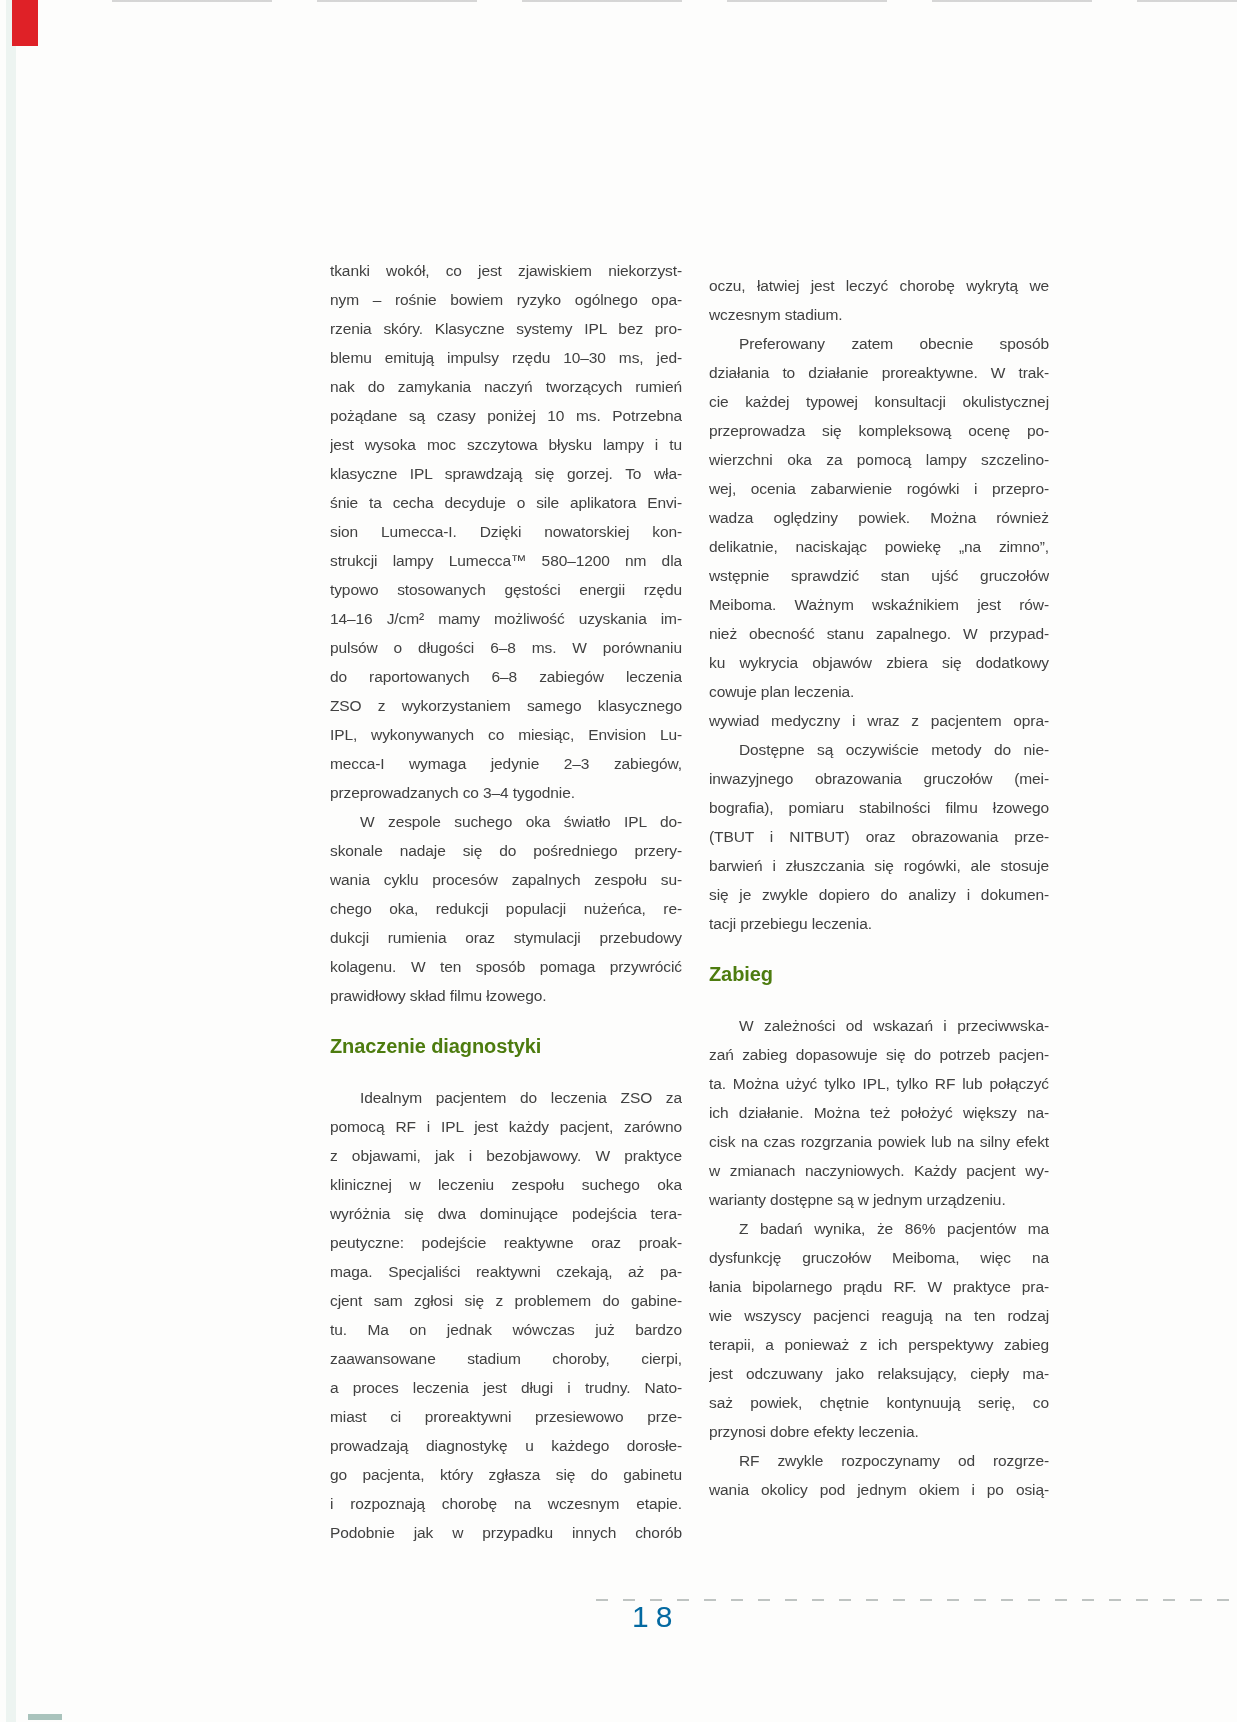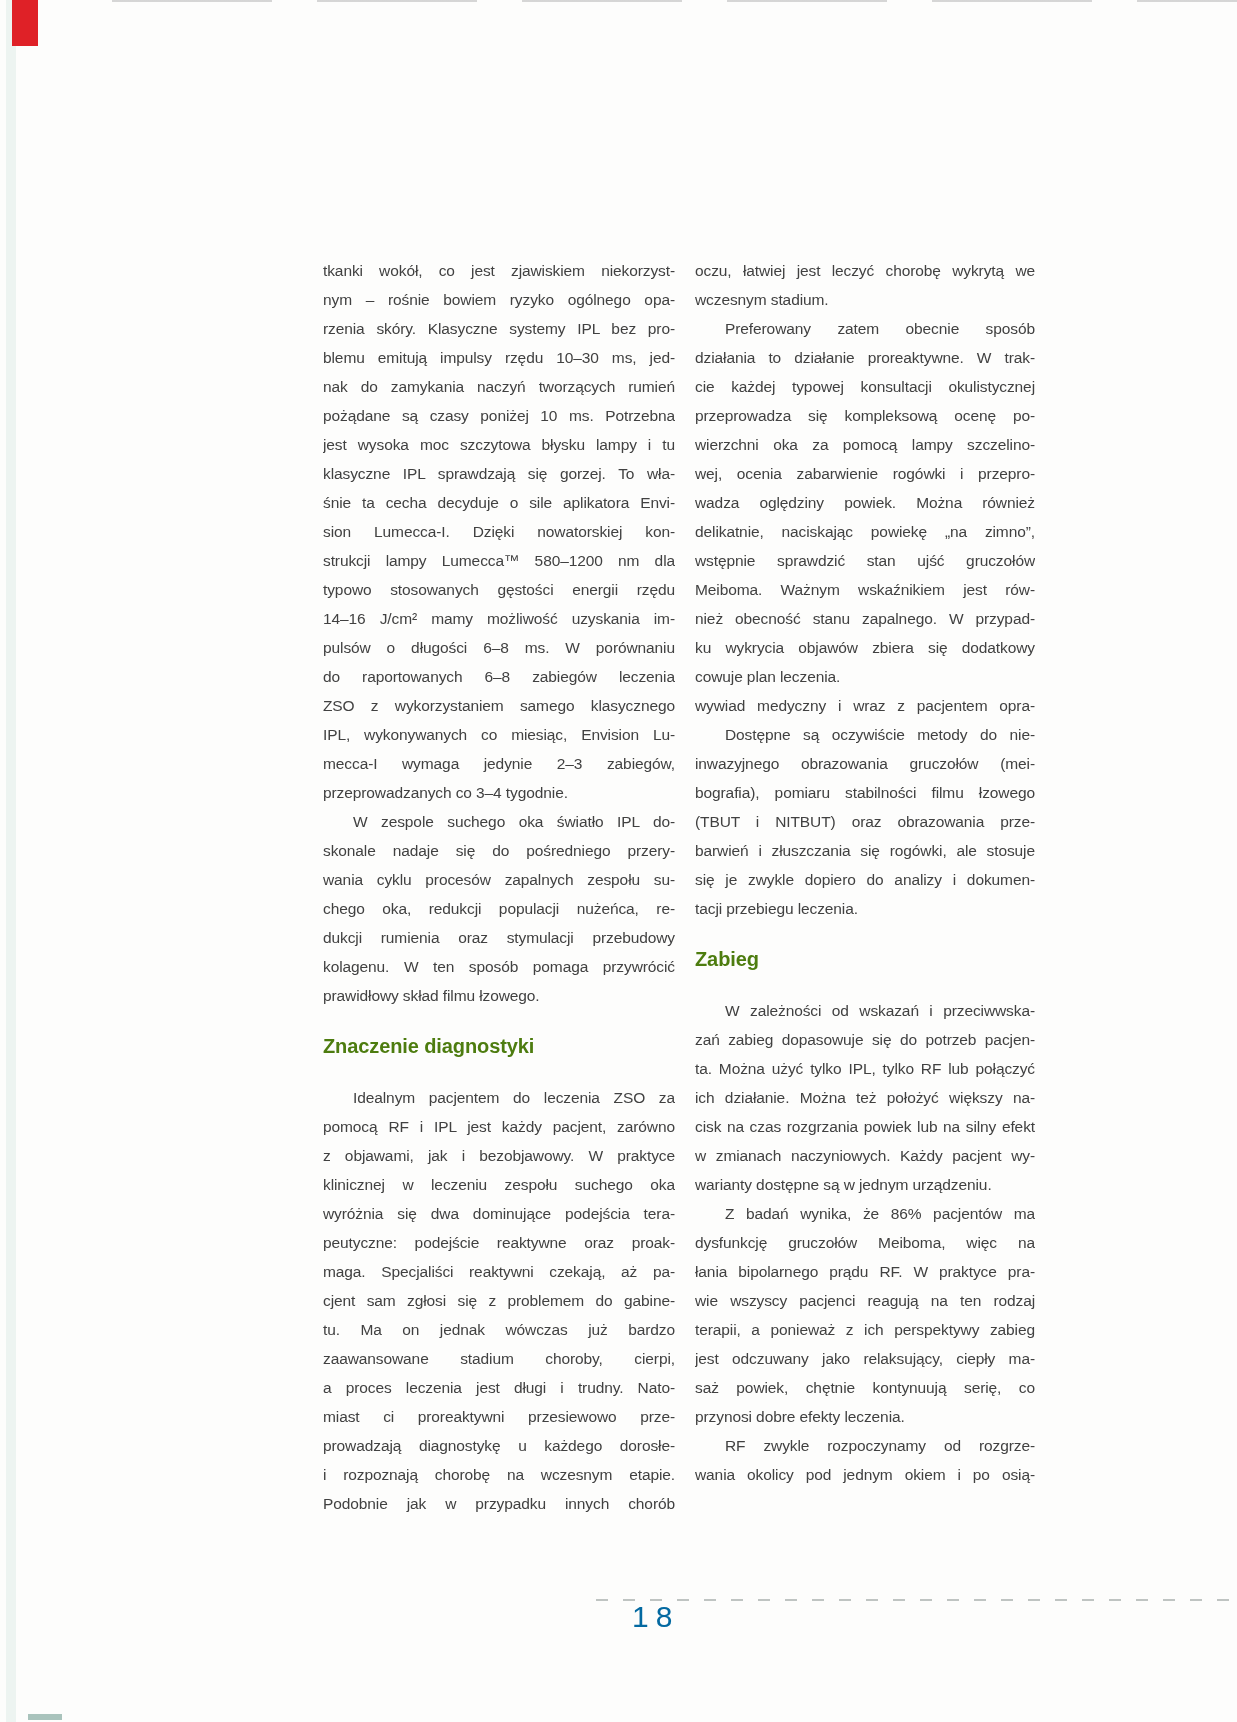--- a/index.html
+++ b/index.html
@@ -23,27 +23,27 @@
     position:absolute;left:112px;top:0;width:1125px;height:2px;
     background:repeating-linear-gradient(90deg,#cccccc 0 160px,transparent 160px 205px);
     opacity:.8;
   }
   .bottom-mark{
     position:absolute;left:28px;top:1714px;width:34px;height:6px;
     background:#a9c3bc;
   }
   
   .content{
-    position:absolute;left:323px;top:256px;
-    display:flex;gap:20px;
+    position:absolute;left:330px;top:256px;
+    display:flex;gap:27px;
     color:#414141;
   }
   .col{font-size:15.5px;letter-spacing:-0.1px;}
   .col-left{width:352px;}
-  .col-right{width:340px;}
+  .col-right{width:340px;margin-top:15px;}
   .line{
     height:29px;max-height:29px;line-height:29px;overflow:hidden;
     text-align:justify;text-align-last:justify;
   }
   .line.plain{text-align:center;text-align-last:left;}
   .line.indent{text-indent:30px;}
   .heading{
     height:29px;line-height:29px;margin:22px 0;
     font-size:20px;font-weight:bold;color:#4d7c0f;
   }
@@ -102,20 +102,21 @@
         <div class="line">klinicznej w leczeniu zespołu suchego oka</div>
         <div class="line">wyróżnia się dwa dominujące podejścia tera-</div>
         <div class="line">peutyczne: podejście reaktywne oraz proak-</div>
         <div class="line">maga. Specjaliści reaktywni czekają, aż pa-</div>
         <div class="line">cjent sam zgłosi się z problemem do gabine-</div>
         <div class="line">tu. Ma on jednak wówczas już bardzo</div>
         <div class="line">zaawansowane stadium choroby, cierpi,</div>
         <div class="line">a proces leczenia jest długi i trudny. Nato-</div>
         <div class="line">miast ci proreaktywni przesiewowo prze-</div>
         <div class="line">prowadzają diagnostykę u każdego dorosłe-</div>
+        <div class="line">go pacjenta, który zgłasza się do gabinetu</div>
         <div class="line">i rozpoznają chorobę na wczesnym etapie.</div>
         <div class="line">Podobnie jak w przypadku innych chorób</div>
       </div>
     <div class="col col-right">
         <div class="line">oczu, łatwiej jest leczyć chorobę wykrytą we</div>
         <div class="line plain">wczesnym stadium.</div>
         <div class="line indent">Preferowany zatem obecnie sposób</div>
         <div class="line">działania to działanie proreaktywne. W trak-</div>
         <div class="line">cie każdej typowej konsultacji okulistycznej</div>
         <div class="line">przeprowadza się kompleksową ocenę po-</div>

